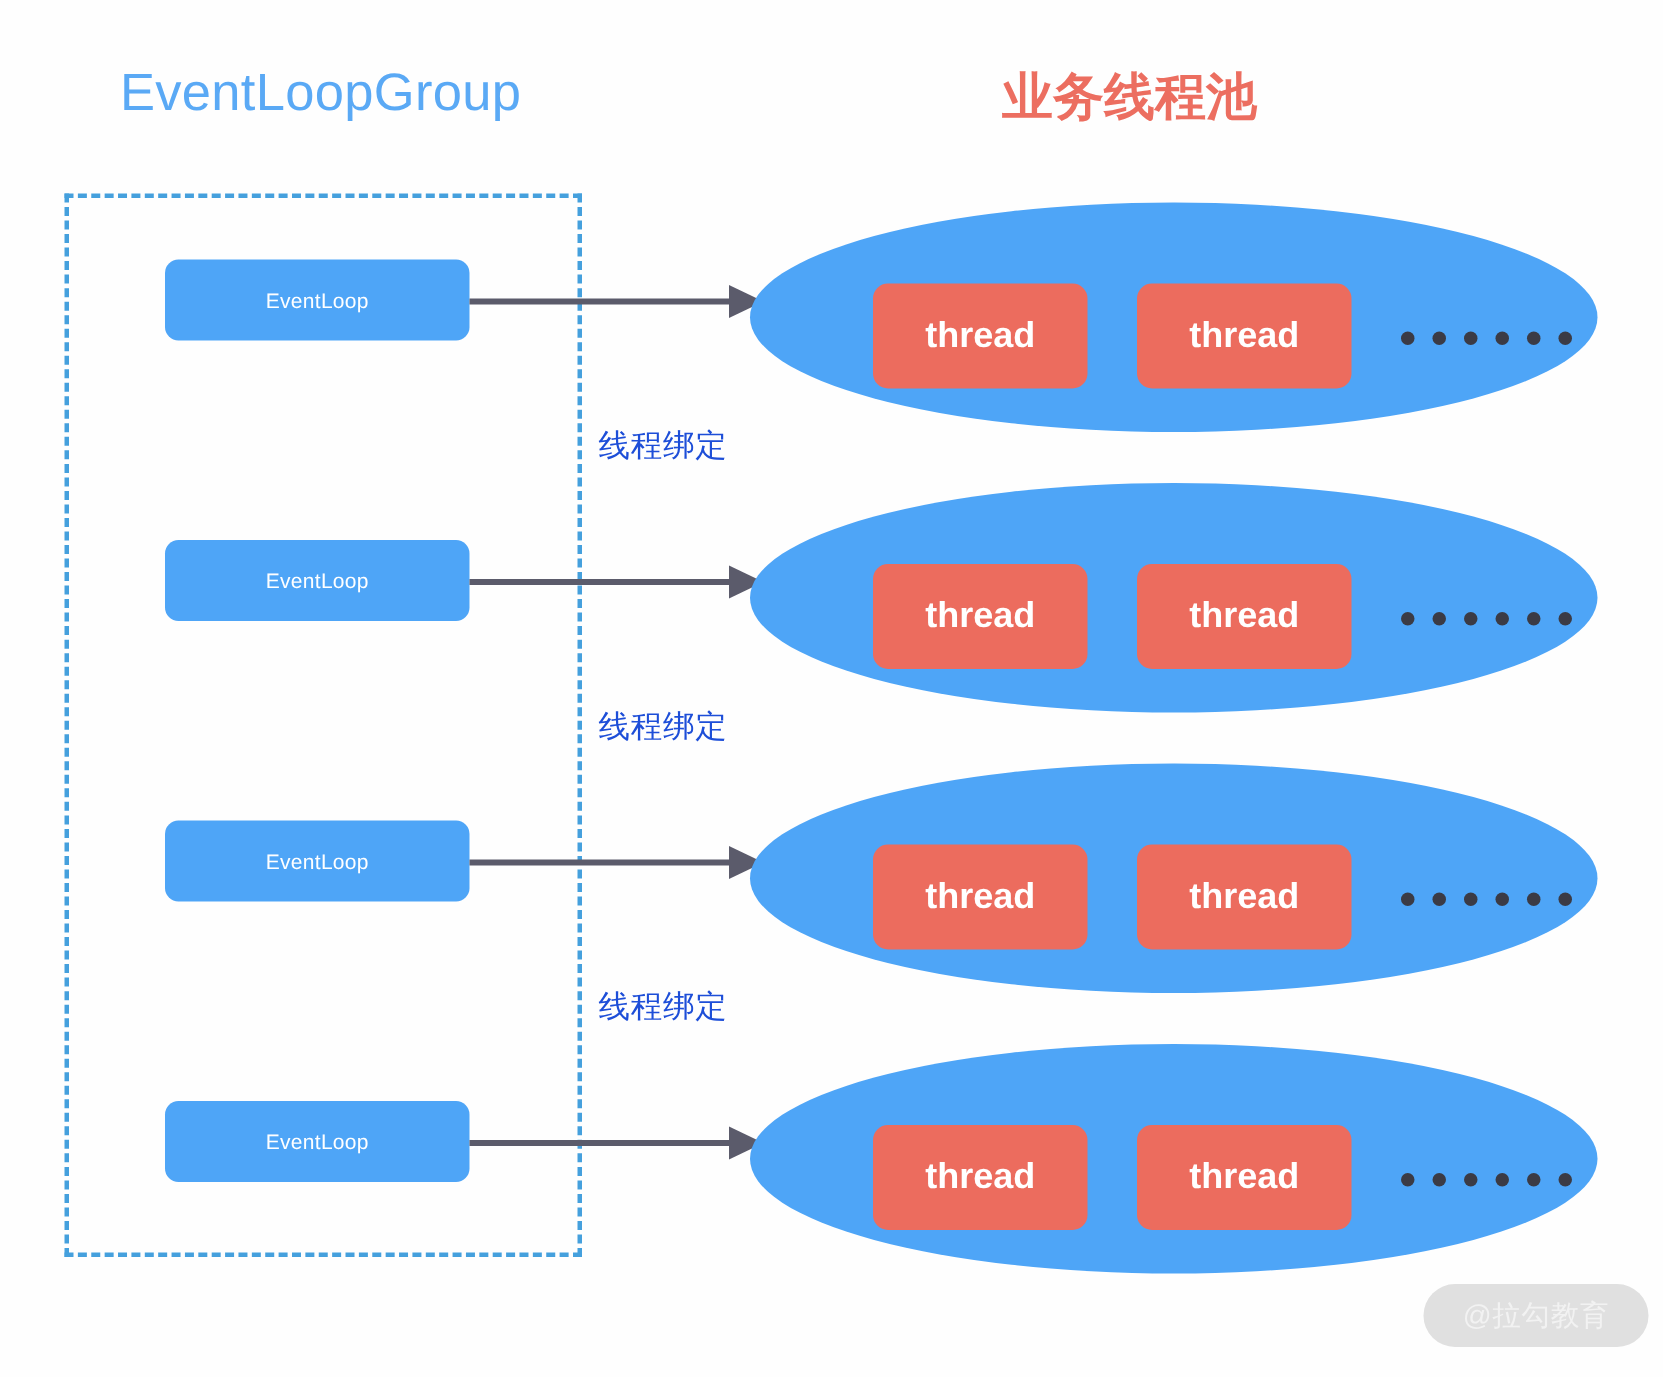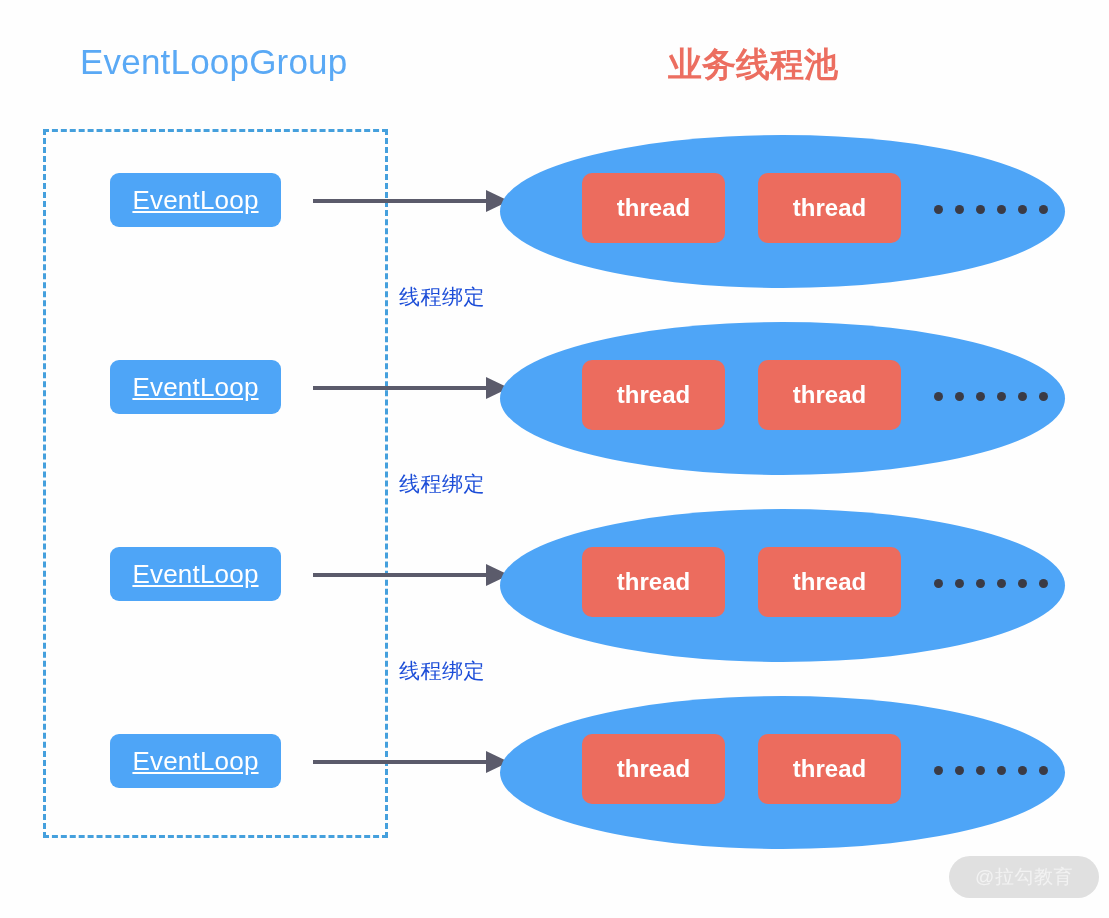--- a/index.html
+++ b/index.html
@@ -58,32 +58,31 @@
     left: 0;
     width: 1109px;
     height: 160px;
   }
 
   
   .eventloop {
     position: absolute;
     left: 110px;
     top: 48px;
-    width: 171px;
+    width: 203px;
     height: 54px;
     background: #4ea5f7;
     border-radius: 9px;
     color: #ffffff;
-    font-size: 26px;
+    font-size: 14px;
     display: flex;
     align-items: center;
     justify-content: center;
     letter-spacing: 0.2px;
     box-sizing: border-box;
-    text-decoration: underline;
   }
 
   
   .arrow {
     position: absolute;
     left: 313px;
     top: 71px;
     width: 197px;
     height: 10px;
   }
@@ -112,21 +111,21 @@
     left: 500px;
     top: 10px;
     width: 565px;
     height: 153px;
     background: #4ea5f7;
     border-radius: 50%;
   }
   .pool-inner {
     position: absolute;
     left: 0;
-    top: 0;
+    top: 16px;
     width: 565px;
     height: 153px;
     display: flex;
     align-items: center;
   }
 
   .thread {
     position: absolute;
     top: 38px;
     width: 143px;

